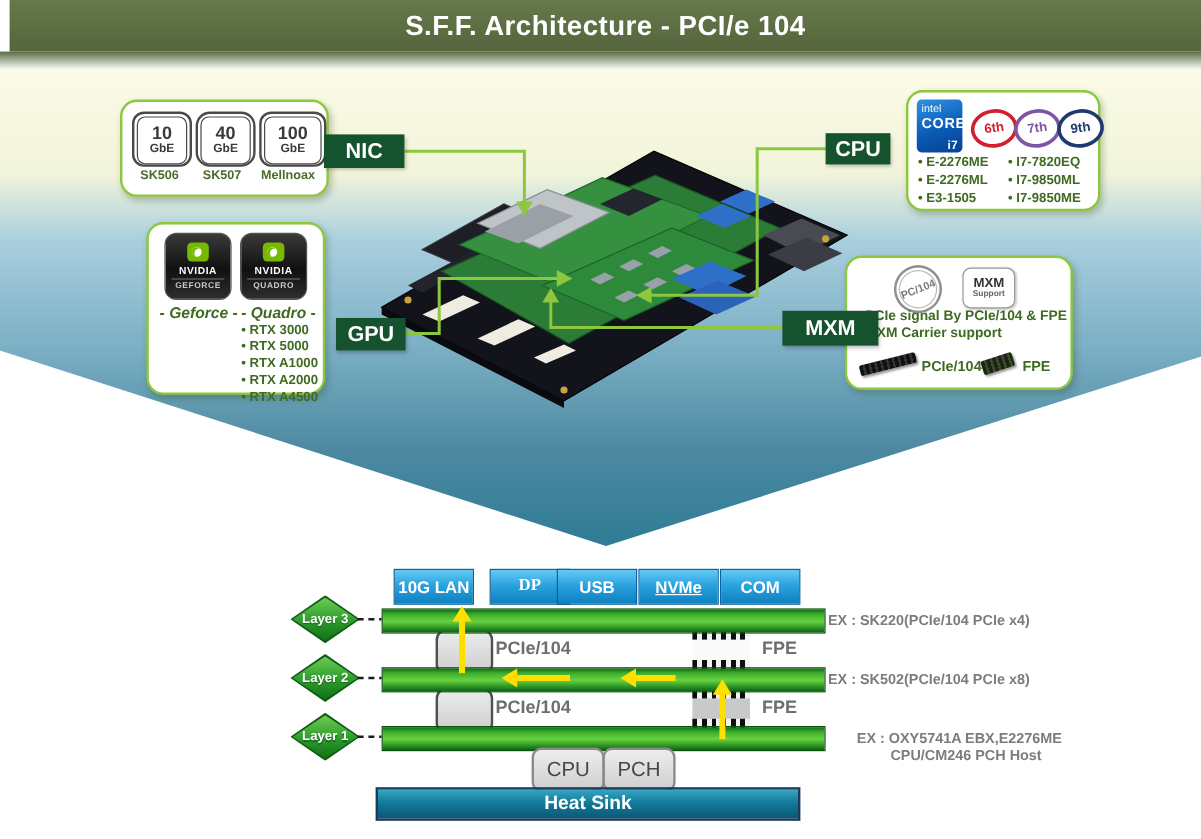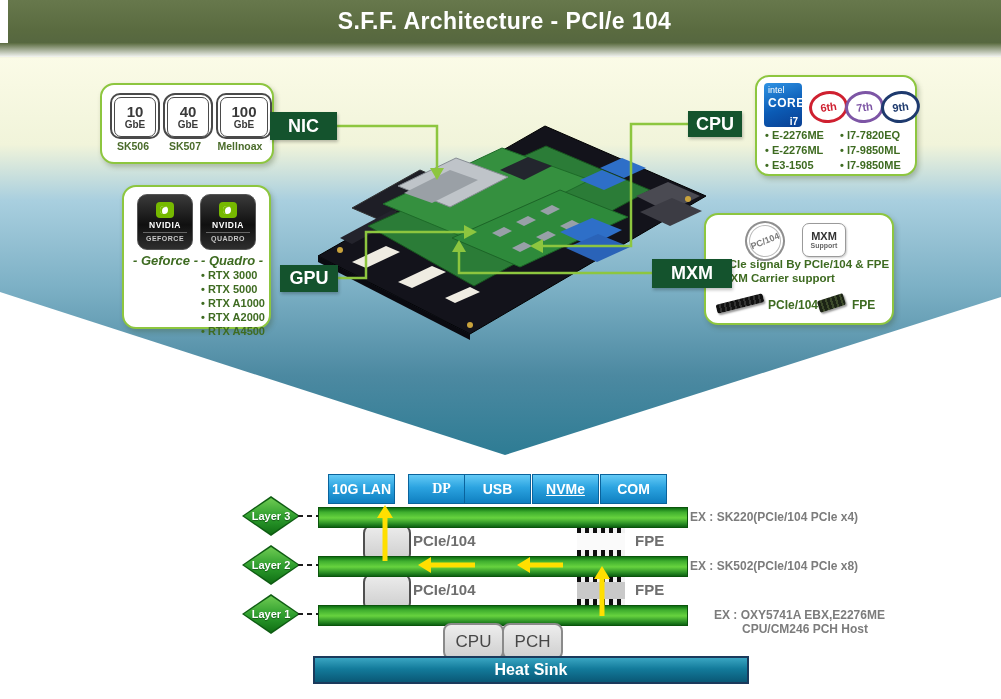--- a/index.html
+++ b/index.html
@@ -90,21 +90,21 @@
   .gray-conn{position:absolute;width:44px;height:35px;border:2px solid #4f4f4f;border-radius:9px;
     background:linear-gradient(180deg,#ececec,#cdcdcd);}
   .fpe-conn{position:absolute;width:48px;height:35px;}
   .fpe-stripes{position:absolute;left:0;width:100%;height:9px;
     background:repeating-linear-gradient(90deg,#0e0e0e 0 4px,#f2f2f2 4px 8px);}
   .bus-label{position:absolute;font-size:15px;font-weight:700;color:#6e6e6e;}
   .ex-label{position:absolute;font-size:12px;font-weight:700;color:#7c7c7c;white-space:nowrap;}
   .chip-box{position:absolute;width:57px;height:33px;border:2px solid #8a8a8a;border-radius:8px;
     background:linear-gradient(180deg,#ededed,#cfcfcf);color:#474747;font-size:17px;
     display:flex;align-items:center;justify-content:center;}
-  .heatsink{position:absolute;left:313px;top:656px;width:436px;height:28px;border:2.5px solid #1b3a5c;
+  .heatsink{position:absolute;left:313px;top:656px;width:354px;height:28px;border:2.5px solid #1b3a5c;
     box-sizing:border-box;background:linear-gradient(180deg,#39a5c2 0%,#137b9b 45%,#0a5876 100%);
     color:#fff;font-size:16px;font-weight:600;display:flex;align-items:center;justify-content:center;}
   svg{display:block;}
 </style>
 </head>
 <body>
 
 <div id="stage">
 
   <svg class="abs" style="left:0;top:0" width="1001" height="699" viewBox="0 0 1001 699">

